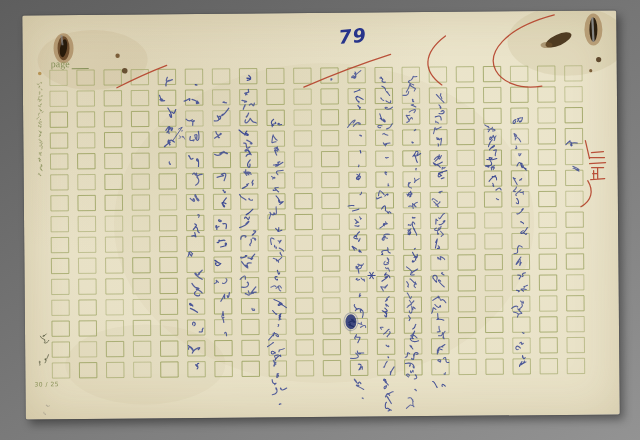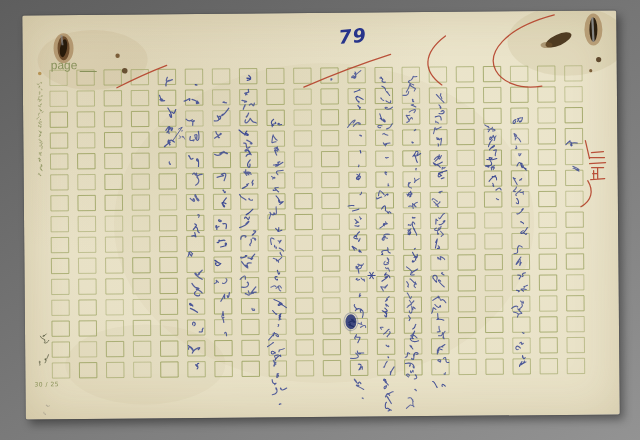--- a/index.html
+++ b/index.html
@@ -9,21 +9,21 @@
   .paper{position:absolute;left:24px;top:13px;width:594px;height:404px;
          background:
            radial-gradient(90% 80% at 18% 12%, rgba(120,90,40,.10), transparent 60%),
            radial-gradient(120% 120% at 70% 40%, #ece6cd 0%, #e8e1c6 55%, #dcd2b1 100%);
          transform:rotate(-0.5deg);
          border-radius:2px;
          box-shadow:4px 5px 9px rgba(0,0,0,.38), 0 0 0 1px rgba(0,0,0,.08),
                     inset 0 0 46px rgba(120,95,45,.18);}
   .scan-svg{position:absolute;left:0;top:0;width:594px;height:404px;}
   .page-label{position:absolute;left:28px;top:43px;display:flex;align-items:flex-end;gap:2px;
-              font-family:Liberation Sans, sans-serif;font-size:12px;color:#87915a;}
+              font-family:Liberation Serif, serif;font-size:10px;color:#87915a;}
   .page-line{display:inline-block;width:17px;height:4px;border-bottom:1px solid #87915a;}
   .page-number{position:absolute;left:316px;top:12px;
                font:italic 600 19px "DejaVu Sans",sans-serif;color:#27348b;
                transform:rotate(-5deg);letter-spacing:1px;}
   .grid-spec{position:absolute;left:9px;top:365px;font-size:6px;color:#8a9258;letter-spacing:.5px;}
 </style>
 </head>
 <body>
 
 <div class="stage">

